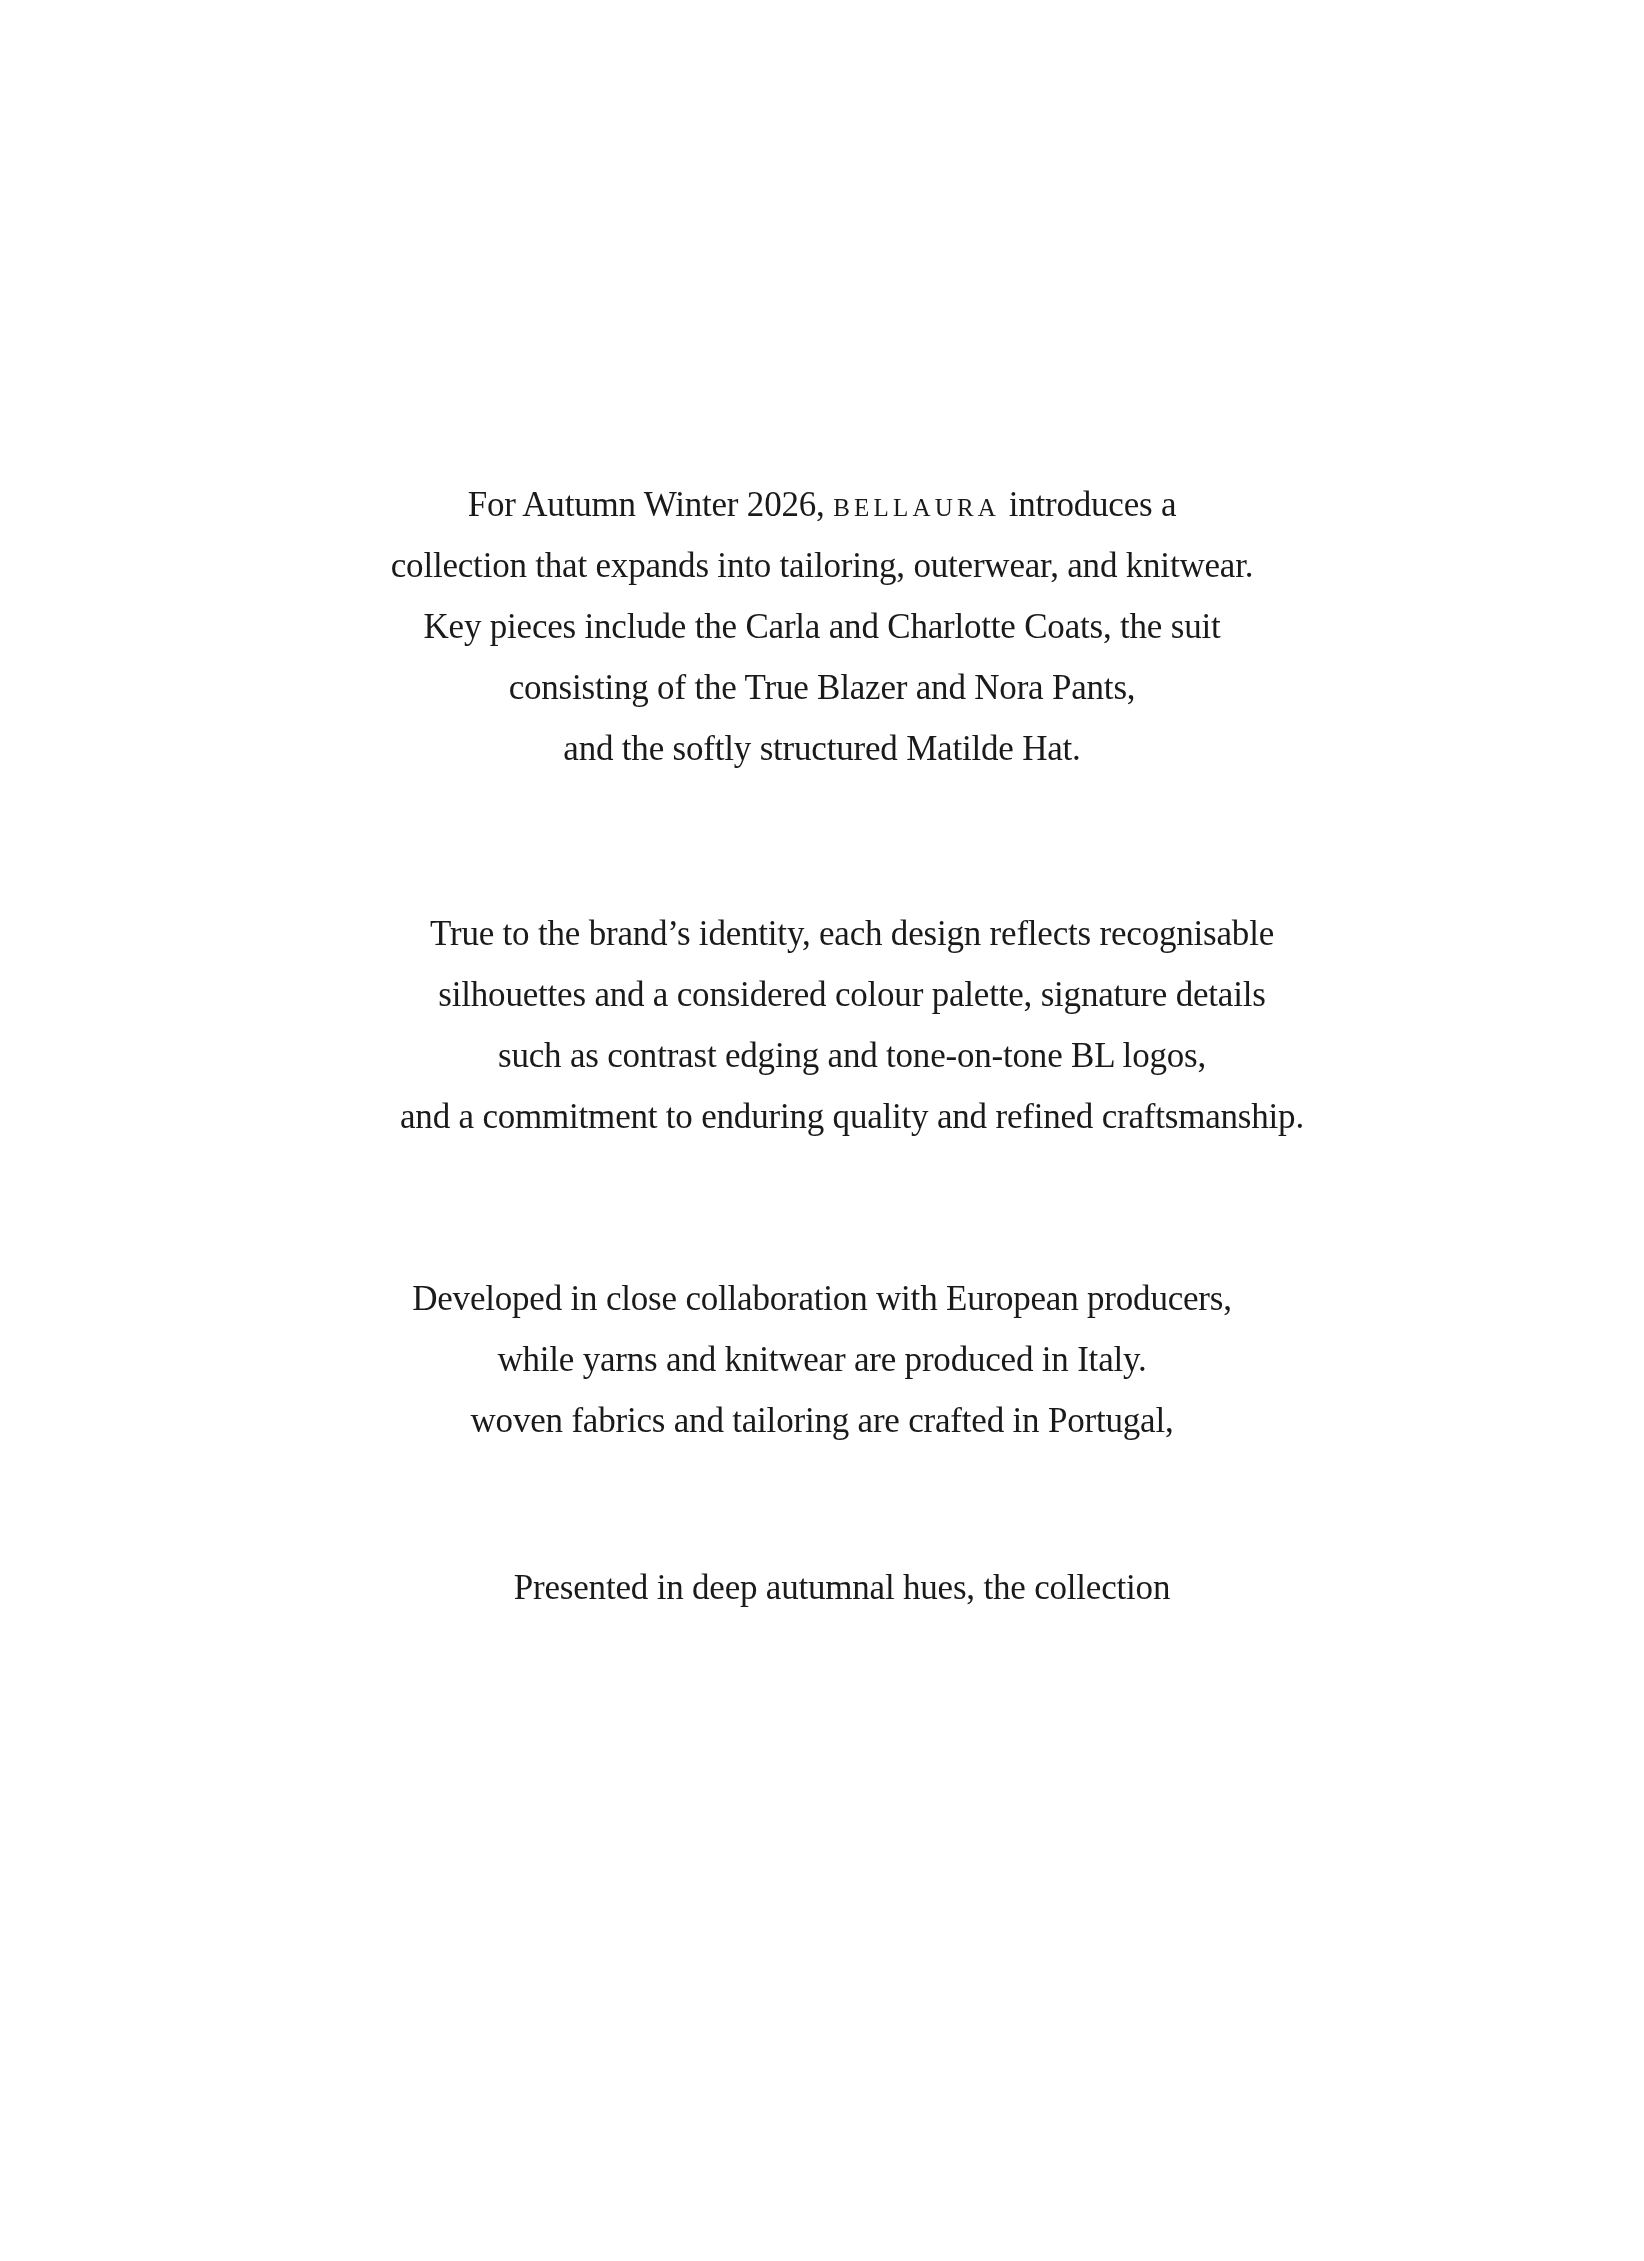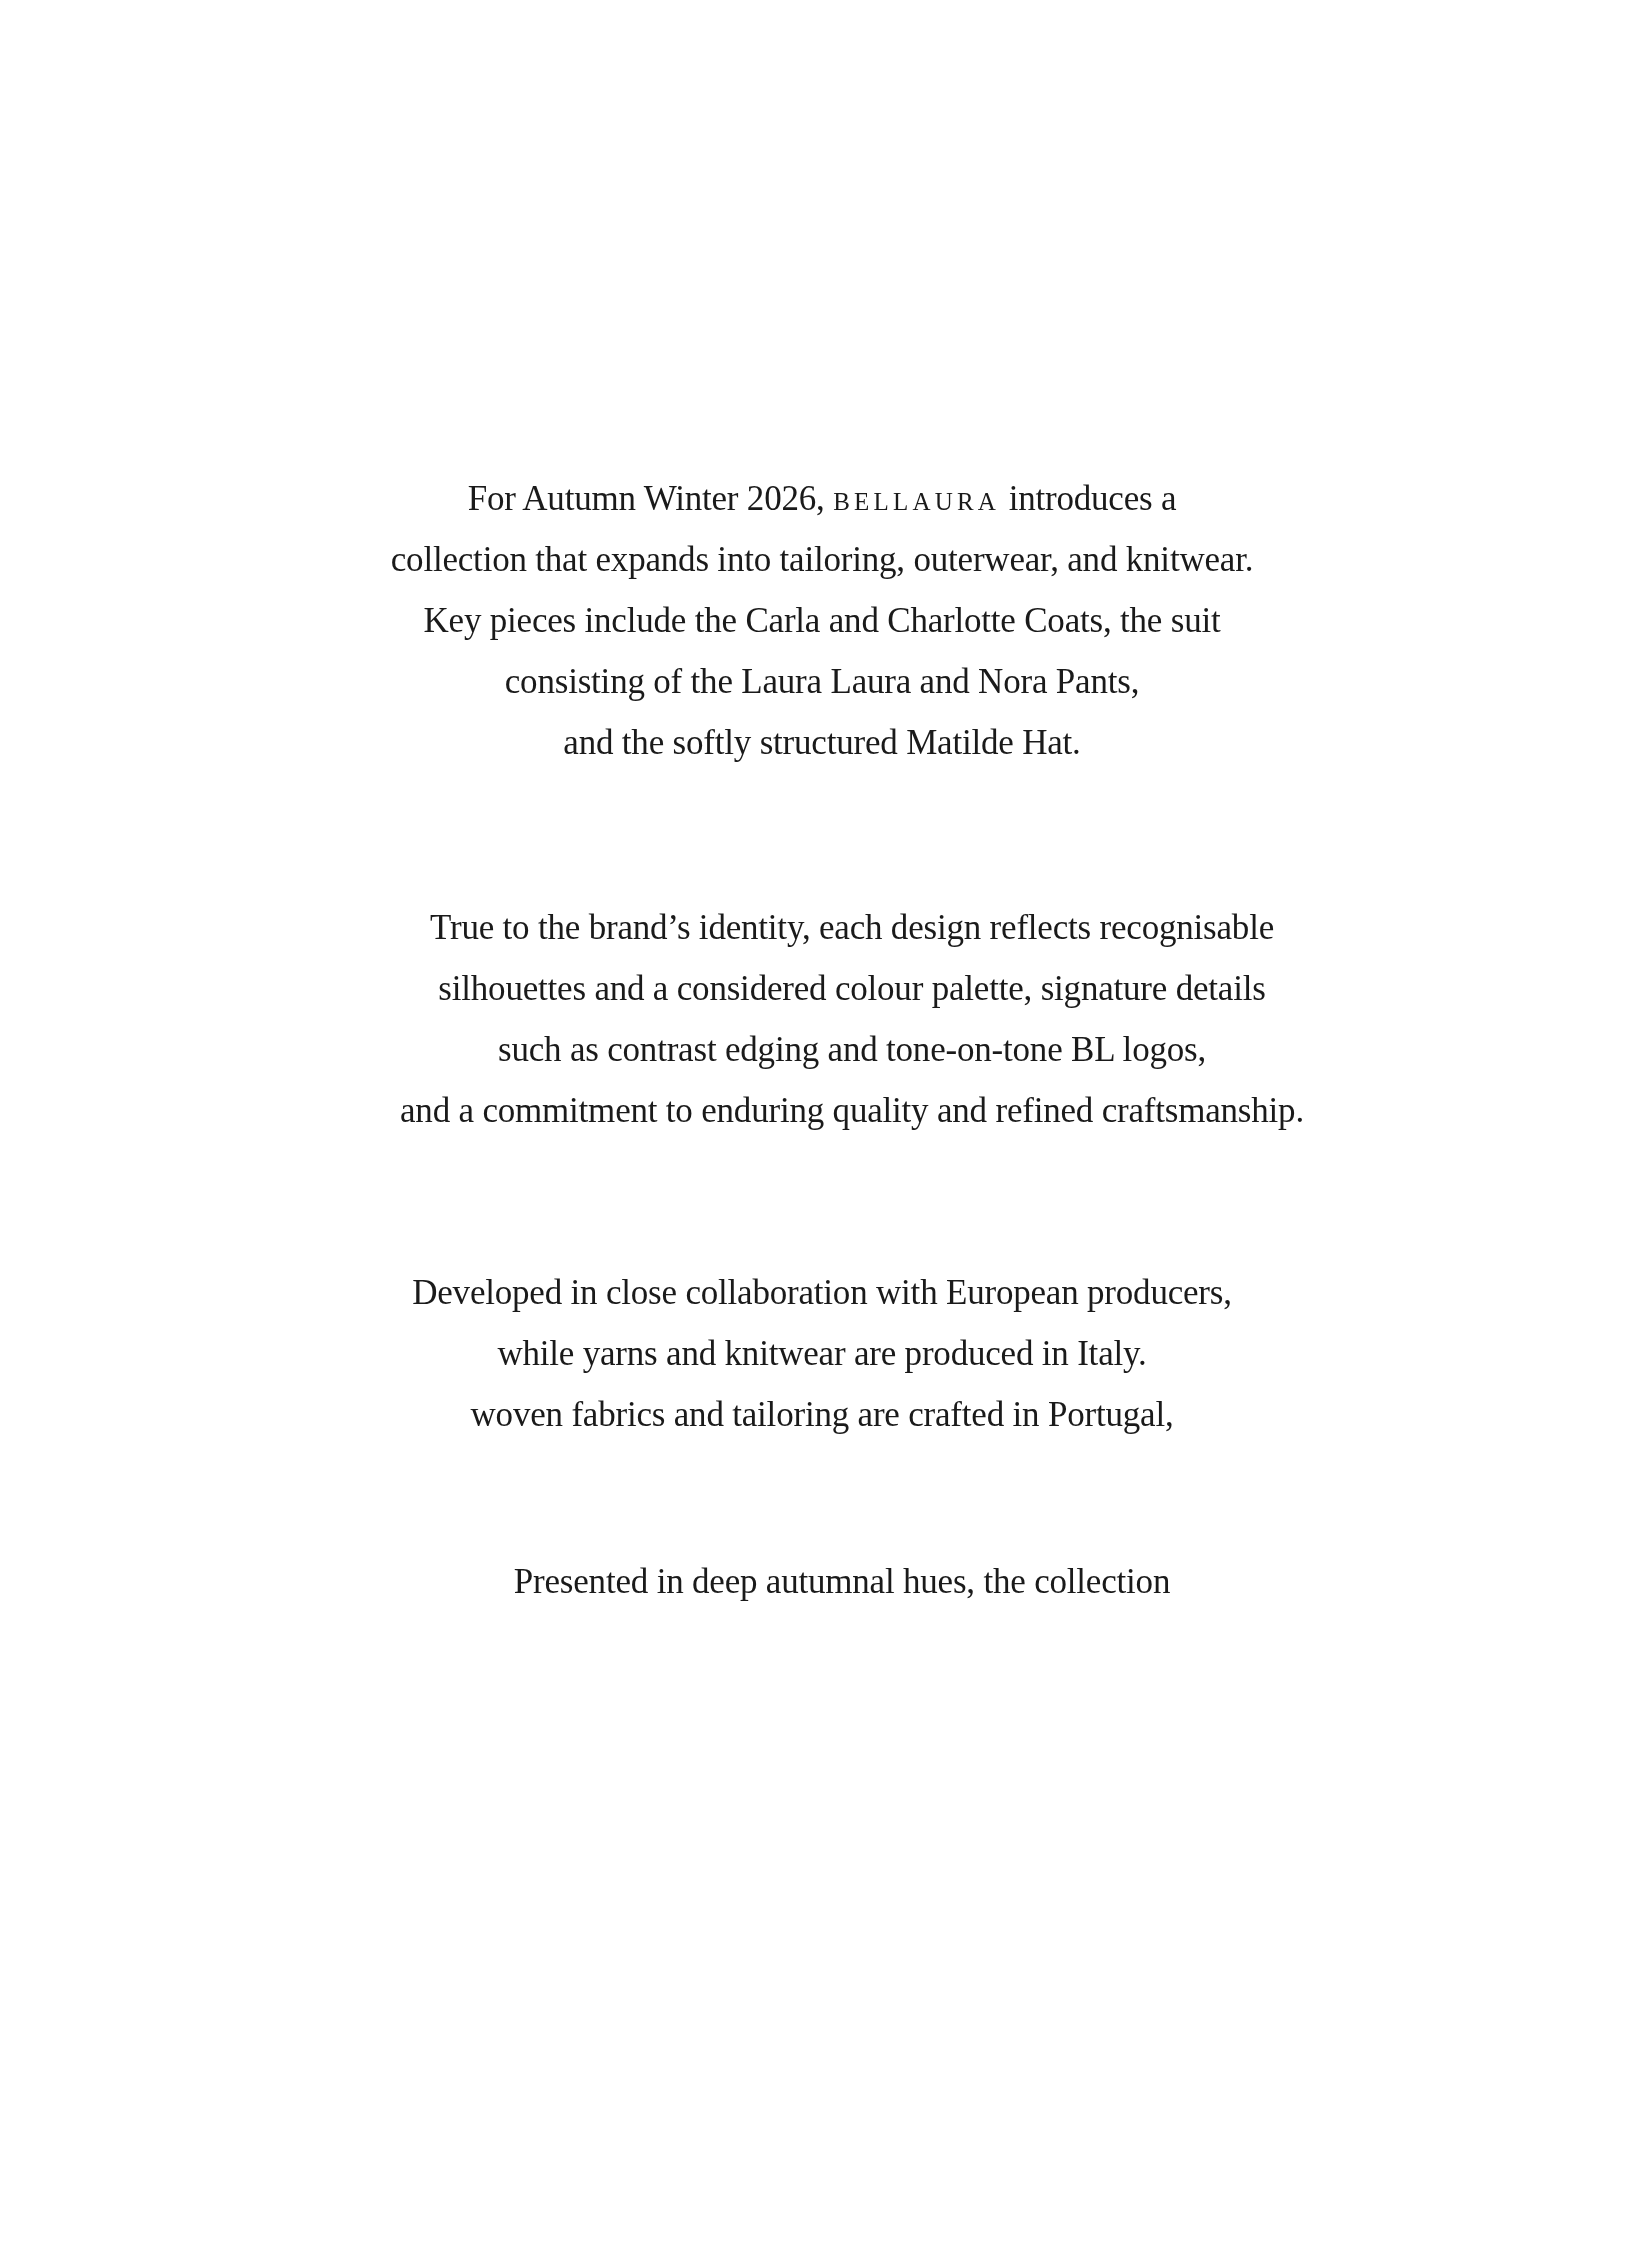--- a/index.html
+++ b/index.html
@@ -11,21 +11,21 @@
       width: 1644px;
       height: 2261px;
       position: relative;
       overflow: hidden;
       color: #1a1a1a;
       font-family: "Liberation Serif", "DejaVu Serif", serif;
     }
     .page {
       position: absolute;
       left: 0;
-      top: 2px;
+      top: 8px;
       width: 1644px;
       height: 2104px;
     }
     .para {
       position: absolute;
       left: 0;
       width: 1644px;
       text-align: center;
       font-size: 35px;
       line-height: 61px;
@@ -48,21 +48,21 @@
   </style>
 </head>
 <body style="background: rgb(255, 255, 255); color: rgb(26, 26, 26);">
 
 <div class="page">
 
   <div class="para" id="p1">
     <span class="line"><span>For Autumn Winter 2026, </span><span class="brand">BELLAURA</span><span> introduces a</span></span>
     <span class="line">collection that expands into tailoring, outerwear, and knitwear.</span>
     <span class="line">Key pieces include the Carla and Charlotte Coats, the suit</span>
-    <span class="line">consisting of the Laura Laura and Nora Pants,</span>
+    <span class="line">consisting of the True Blazer and Nora Pants,</span>
     <span class="line">and the softly structured Matilde Hat.</span>
   </div>
 
   <div class="para" id="p2">
     <span class="line">True to the brand’s identity, each design reflects recognisable</span>
     <span class="line">silhouettes and a considered colour palette, signature details</span>
     <span class="line">such as contrast edging and tone-on-tone BL logos,</span>
     <span class="line">and a commitment to enduring quality and refined craftsmanship.</span>
   </div>
 

